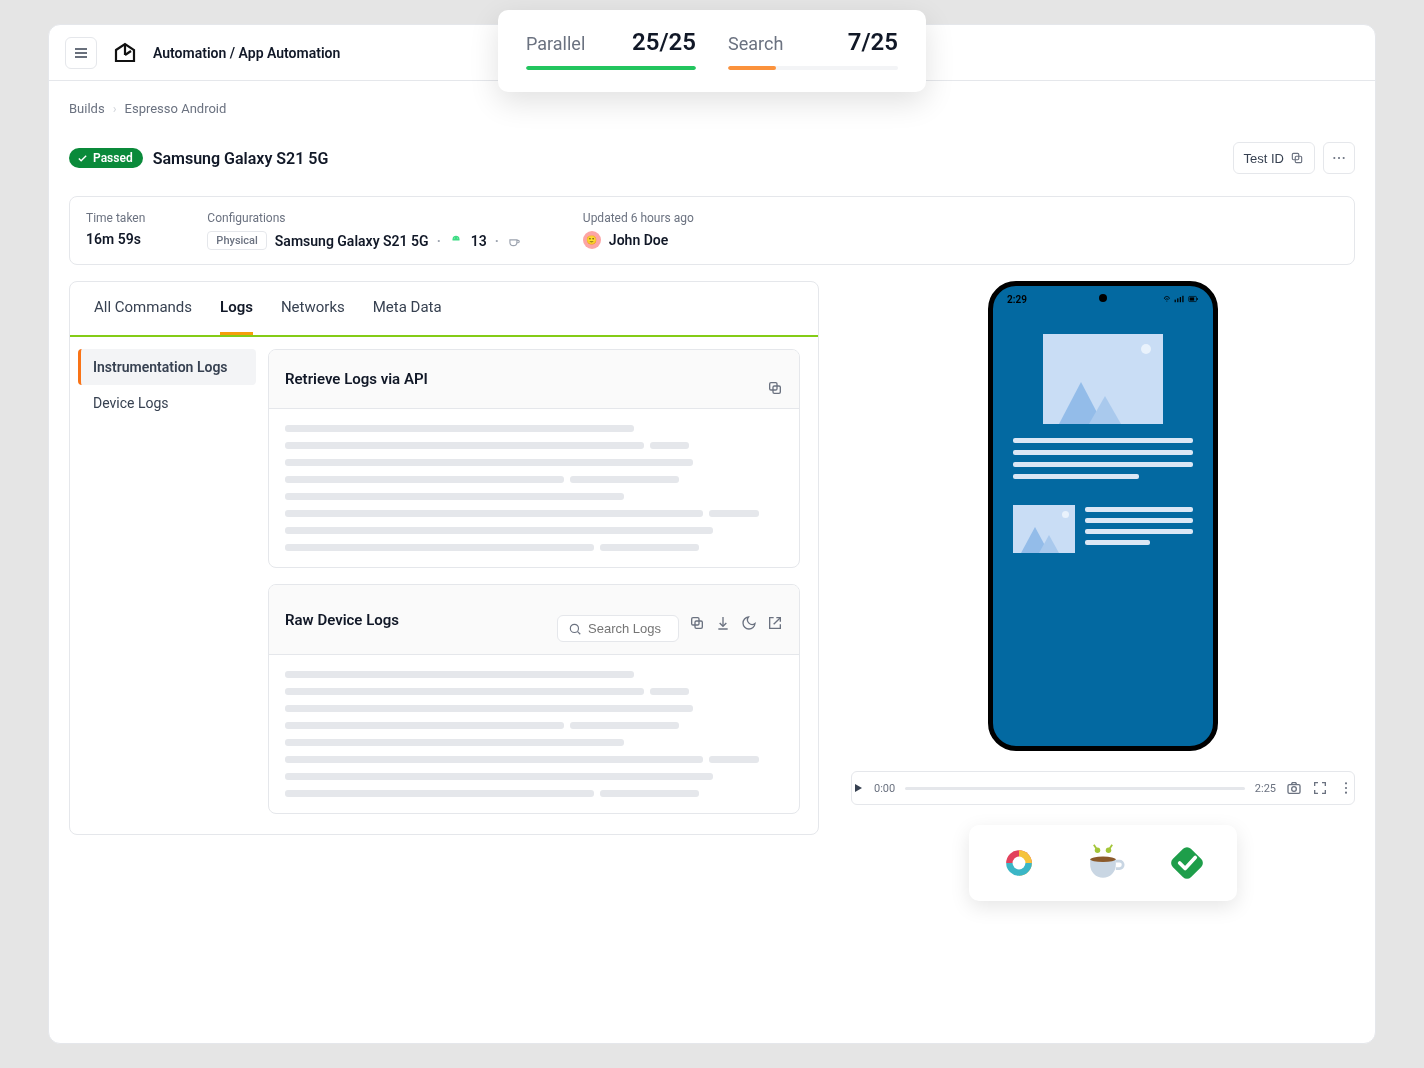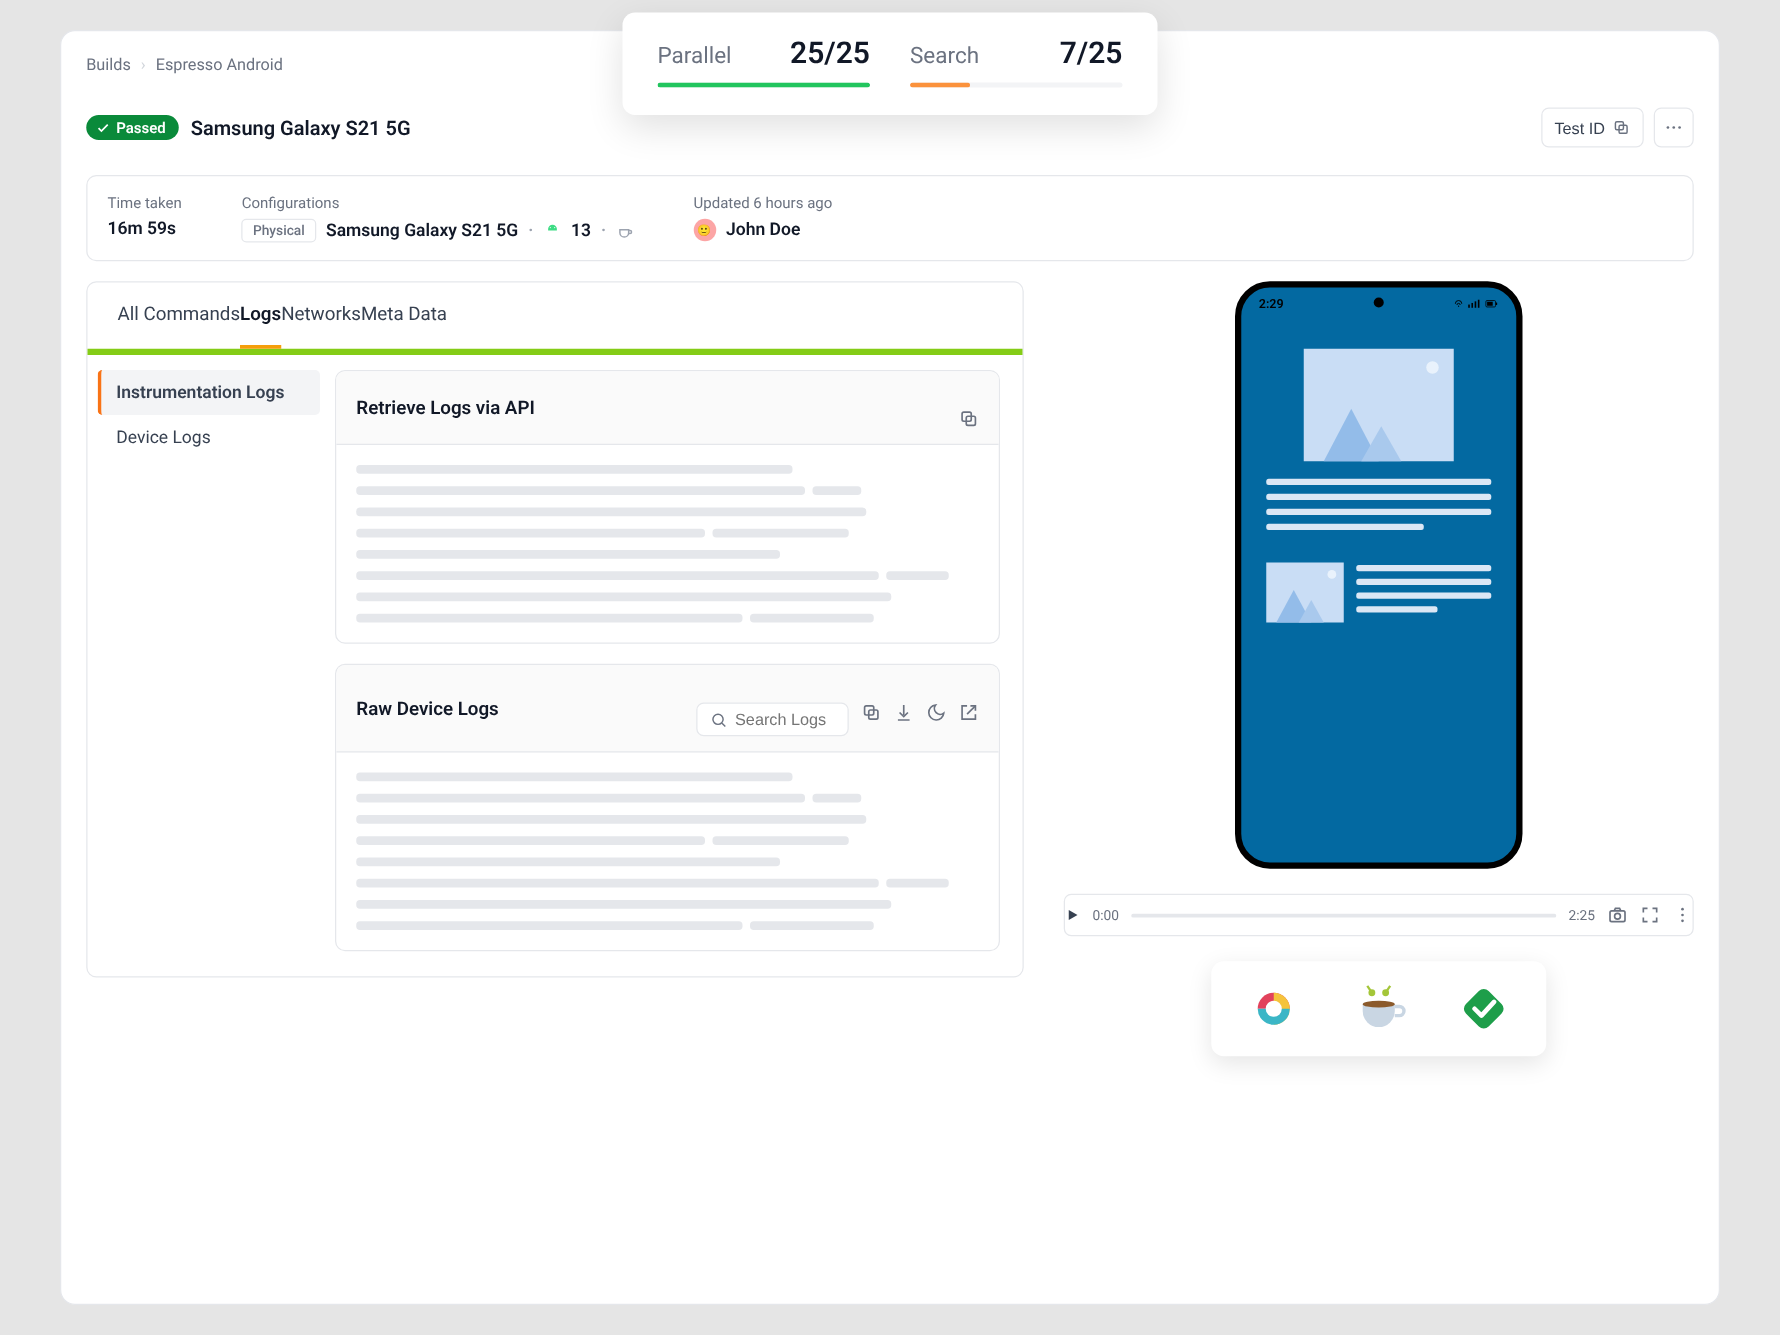--- a/index.html
+++ b/index.html
@@ -19,32 +19,32 @@
 .content { padding: 20px 20px 24px; }
 .crumbs { display: flex; align-items: center; gap: 8px; font-size: 13px; color: #6b7280; margin-bottom: 26px; }
 .crumbs .sep { color: #d1d5db; }
 .title-row { display: flex; align-items: center; gap: 10px; margin-bottom: 22px; }
 .badge-passed { background: #0a8a3a; color: #fff; font-size: 12px; font-weight: 600; padding: 3px 10px 3px 8px; border-radius: 999px; display: inline-flex; align-items: center; gap: 5px; }
 .badge-passed svg { width: 11px; height: 11px; }
 .title-text { font-size: 16px; font-weight: 600; color: #111827; }
 .title-actions { margin-left: auto; display: flex; gap: 8px; }
 .small-btn { border: 1px solid #e5e7eb; background: #fff; border-radius: 6px; padding: 6px 10px; font-size: 13px; color: #374151; display: inline-flex; align-items: center; gap: 6px; cursor: pointer; }
 .icon-btn { width: 32px; height: 32px; border: 1px solid #e5e7eb; border-radius: 6px; display: flex; align-items: center; justify-content: center; cursor: pointer; background: #fff; }
-.meta-card { border: 1px solid #e5e7eb; border-radius: 8px; padding: 14px 16px; display: flex; gap: 48px; margin-bottom: 16px; }
+.meta-card { border: 1px solid #e5e7eb; border-radius: 8px; padding: 14px 16px; display: flex; gap: 62px; margin-bottom: 16px; }
 .meta-col { display: flex; flex-direction: column; gap: 6px; }
 .meta-label { font-size: 12px; color: #6b7280; }
 .meta-value { font-size: 14px; font-weight: 600; color: #111827; display: flex; align-items: center; gap: 8px; }
 .pill { font-size: 11px; font-weight: 500; color: #6b7280; border: 1px solid #e5e7eb; padding: 2px 8px; border-radius: 4px; }
 .dot-sep { color: #9ca3af; }
 .android-mini { width: 14px; height: 14px; }
 .cup-mini { width: 14px; height: 14px; }
 .avatar { width: 18px; height: 18px; border-radius: 50%; background: #fca5a5; display: inline-flex; align-items: center; justify-content: center; font-size: 9px; }
 .two-col { display: flex; gap: 32px; align-items: flex-start; }
 .left-pane { flex: 0 0 750px; border: 1px solid #e5e7eb; border-radius: 8px; }
-.tabs { display: flex; padding: 0 24px; border-bottom: 5px solid #84cc16; }
+.tabs { display: flex; gap: 28px; padding: 0 24px; border-bottom: 2px solid #84cc16; }
 .tab { padding: 16px 0; font-size: 15px; color: #374151; border-bottom: 3px solid transparent; cursor: pointer; }
 .tab.active { color: #111827; font-weight: 600; border-bottom-color: #f59e0b; }
 .sub-row { display: flex; }
 .sub-nav { width: 190px; padding: 12px 12px 12px 0; margin-left: 8px; }
 .sub-item { padding: 10px 12px; font-size: 14px; color: #374151; border-radius: 4px; cursor: pointer; border-left: 3px solid transparent; }
 .sub-item.active { background: #f3f4f6; font-weight: 600; border-left-color: #f97316; }
 .log-cards { flex: 1; padding: 12px 18px 20px 0; display: flex; flex-direction: column; gap: 16px; }
 .log-card { border: 1px solid #e5e7eb; border-radius: 8px; overflow: hidden; }
 .log-head { background: #fafafa; border-bottom: 1px solid #e5e7eb; padding: 12px 16px; display: flex; align-items: center; gap: 10px; }
 .log-title { font-size: 15px; font-weight: 600; color: #111827; }
@@ -75,20 +75,35 @@
 .ph-mini-lines { flex: 1; display: flex; flex-direction: column; gap: 6px; padding-top: 2px; }
 .player { width: 100%; border: 1px solid #e5e7eb; border-radius: 6px; padding: 8px 0; display: flex; align-items: center; gap: 10px; font-size: 11px; color: #6b7280; }
 .player-track { flex: 1; height: 3px; background: #e5e7eb; border-radius: 2px; }
 .icon-strip { background: #fff; border-radius: 10px; box-shadow: 0 6px 20px rgba(0,0,0,0.1); padding: 16px 28px; display: flex; gap: 40px; align-items: center; }
 .big-icon { width: 44px; height: 44px; }
 </style>
 </head>
 <body>
 
 <div class="app-frame">
+  <div class="topbar">
+    <div class="menu-btn">
+      <svg width="16" height="16" viewBox="0 0 24 24" fill="none" stroke="#374151" stroke-width="2">
+          <line x1="3" y1="6" x2="21" y2="6"></line>
+          <line x1="3" y1="12" x2="21" y2="12"></line>
+          <line x1="3" y1="18" x2="21" y2="18"></line>
+        </svg>
+    </div>
+    <svg class="logo" viewBox="0 0 24 24" fill="none" stroke="#111" stroke-width="2.2">
+        <path d="M3 9 L12 3 L21 9 L21 20 L3 20 Z"></path>
+        <path d="M12 3 L12 14"></path>
+        <path d="M12 14 L18 10"></path>
+      </svg>
+    <div class="breadcrumb-title">Automation / App Automation</div>
+  </div>
 
   <div class="content">
     <div class="crumbs">
       <span>Builds</span>
       <span class="sep">›</span>
       <span>Espresso Android</span>
     </div>
 
     <div class="title-row">
       <span class="badge-passed">

